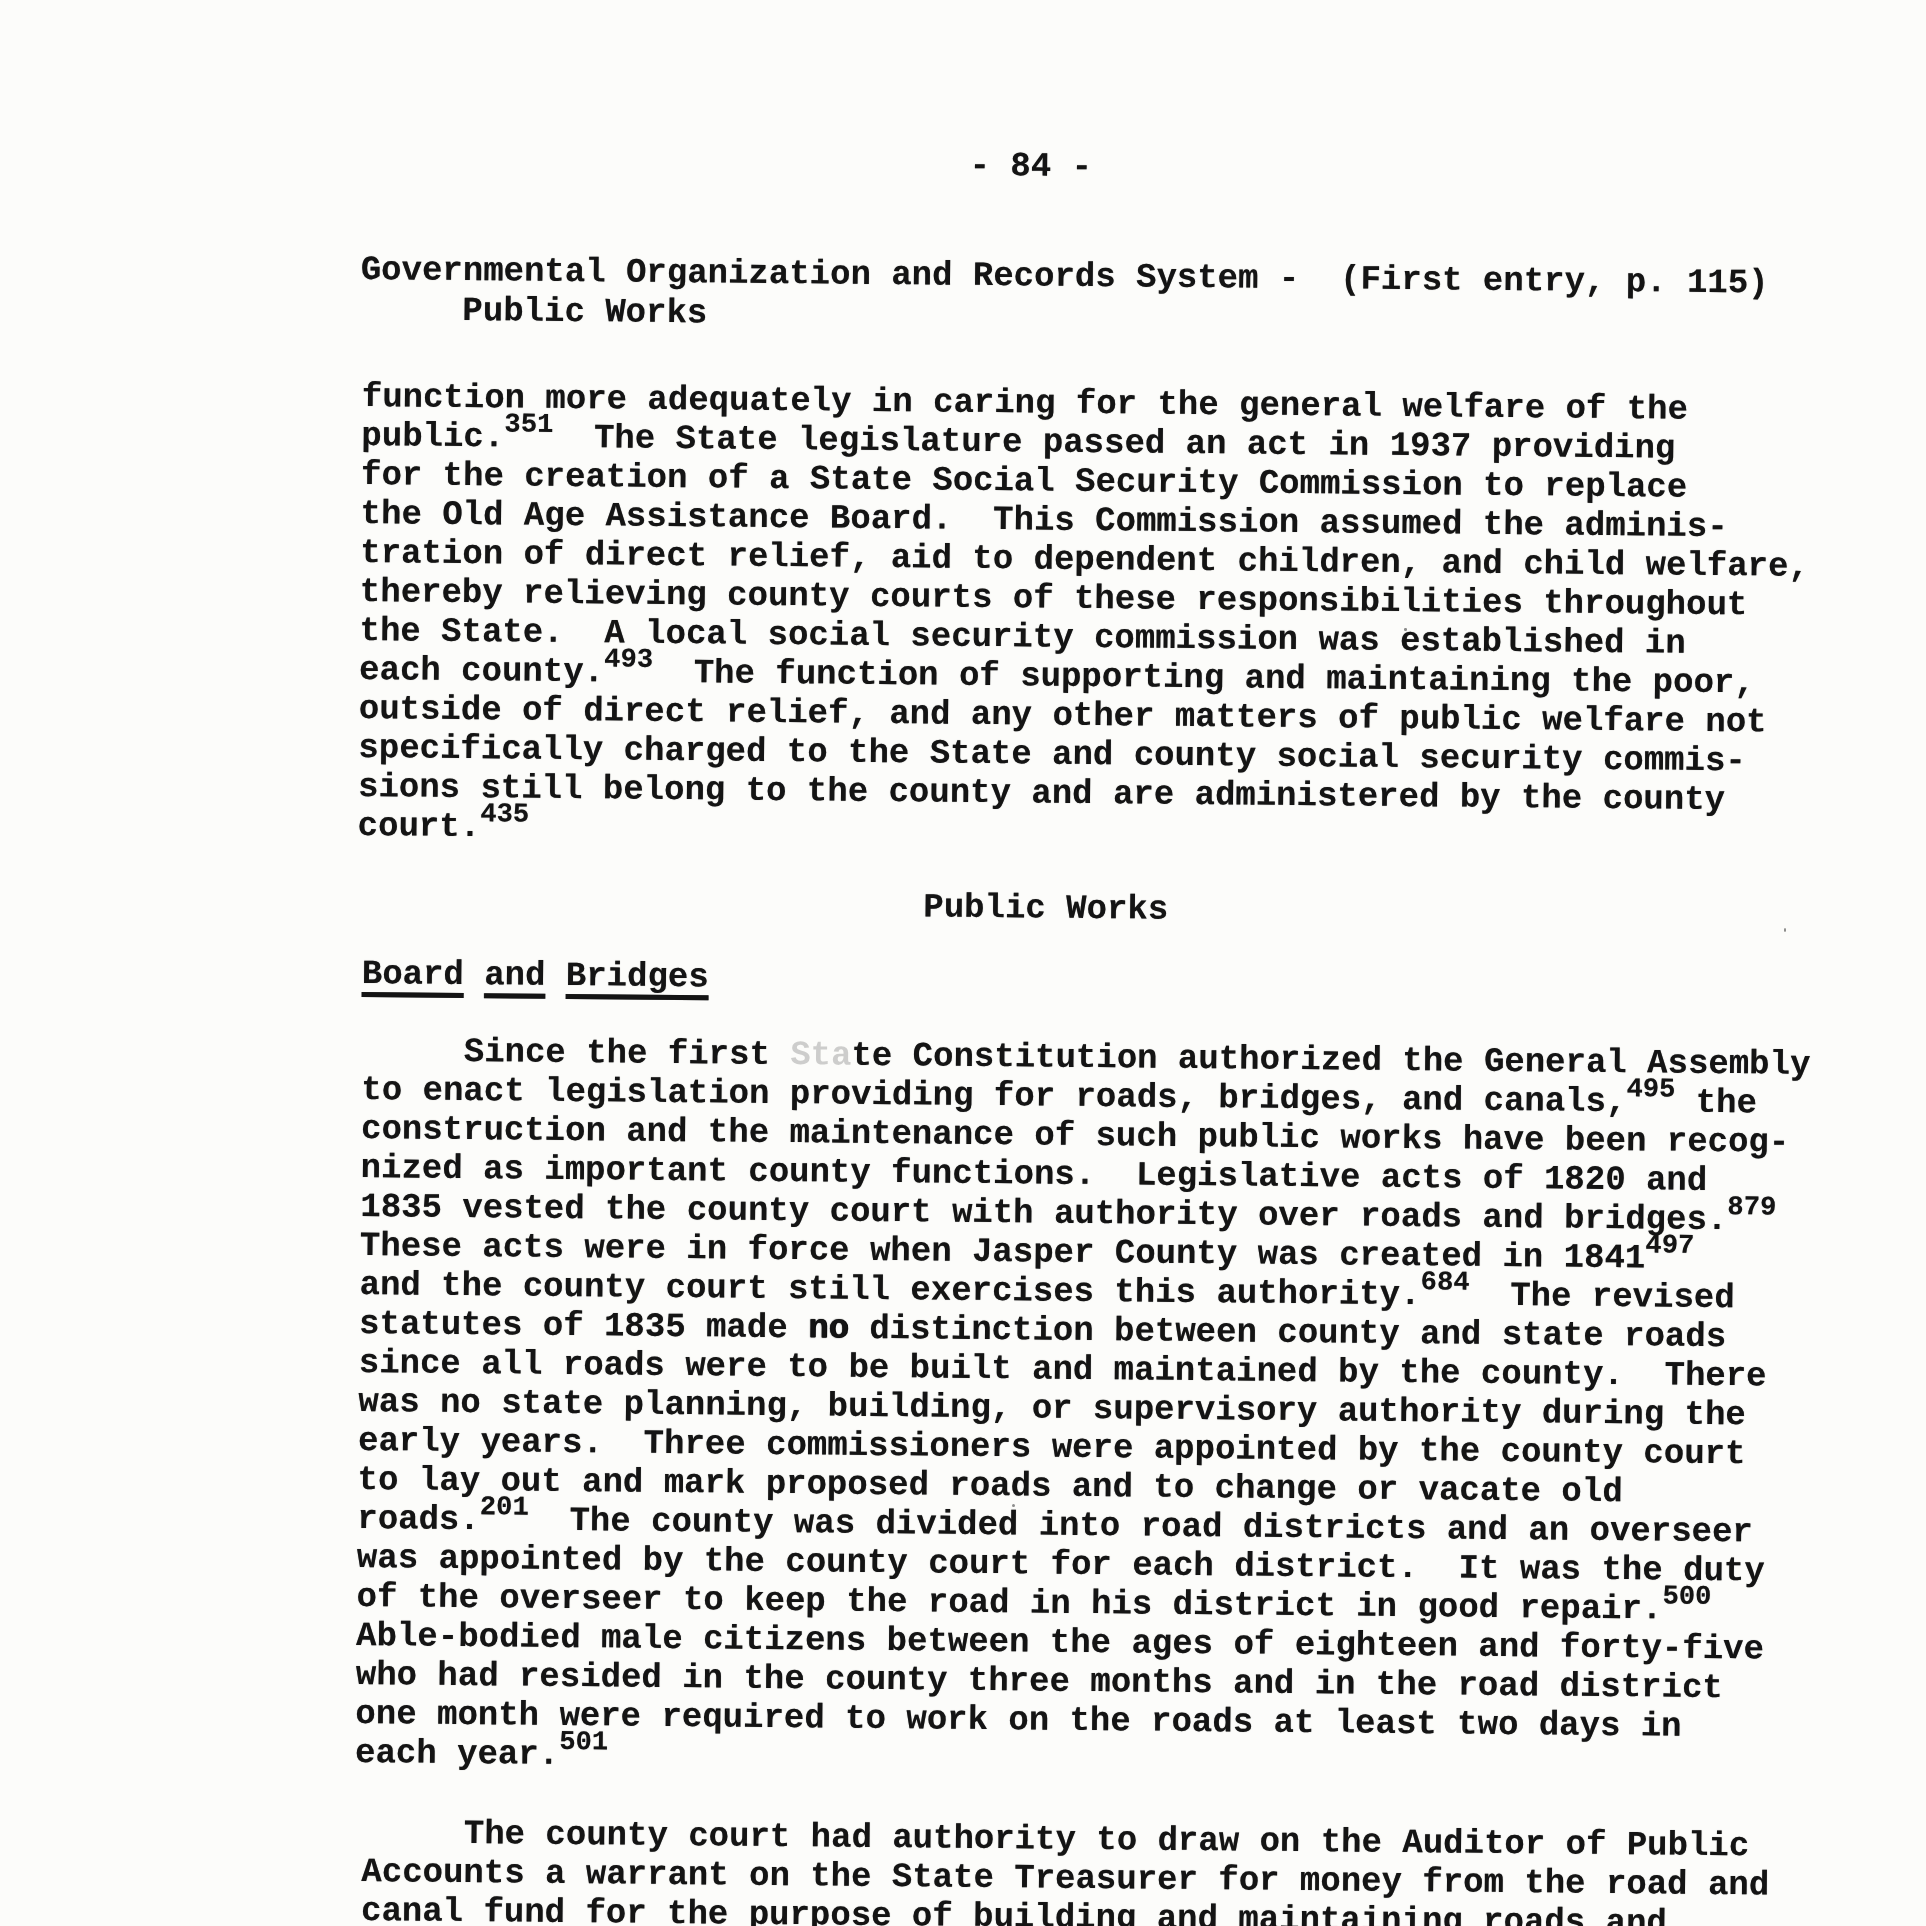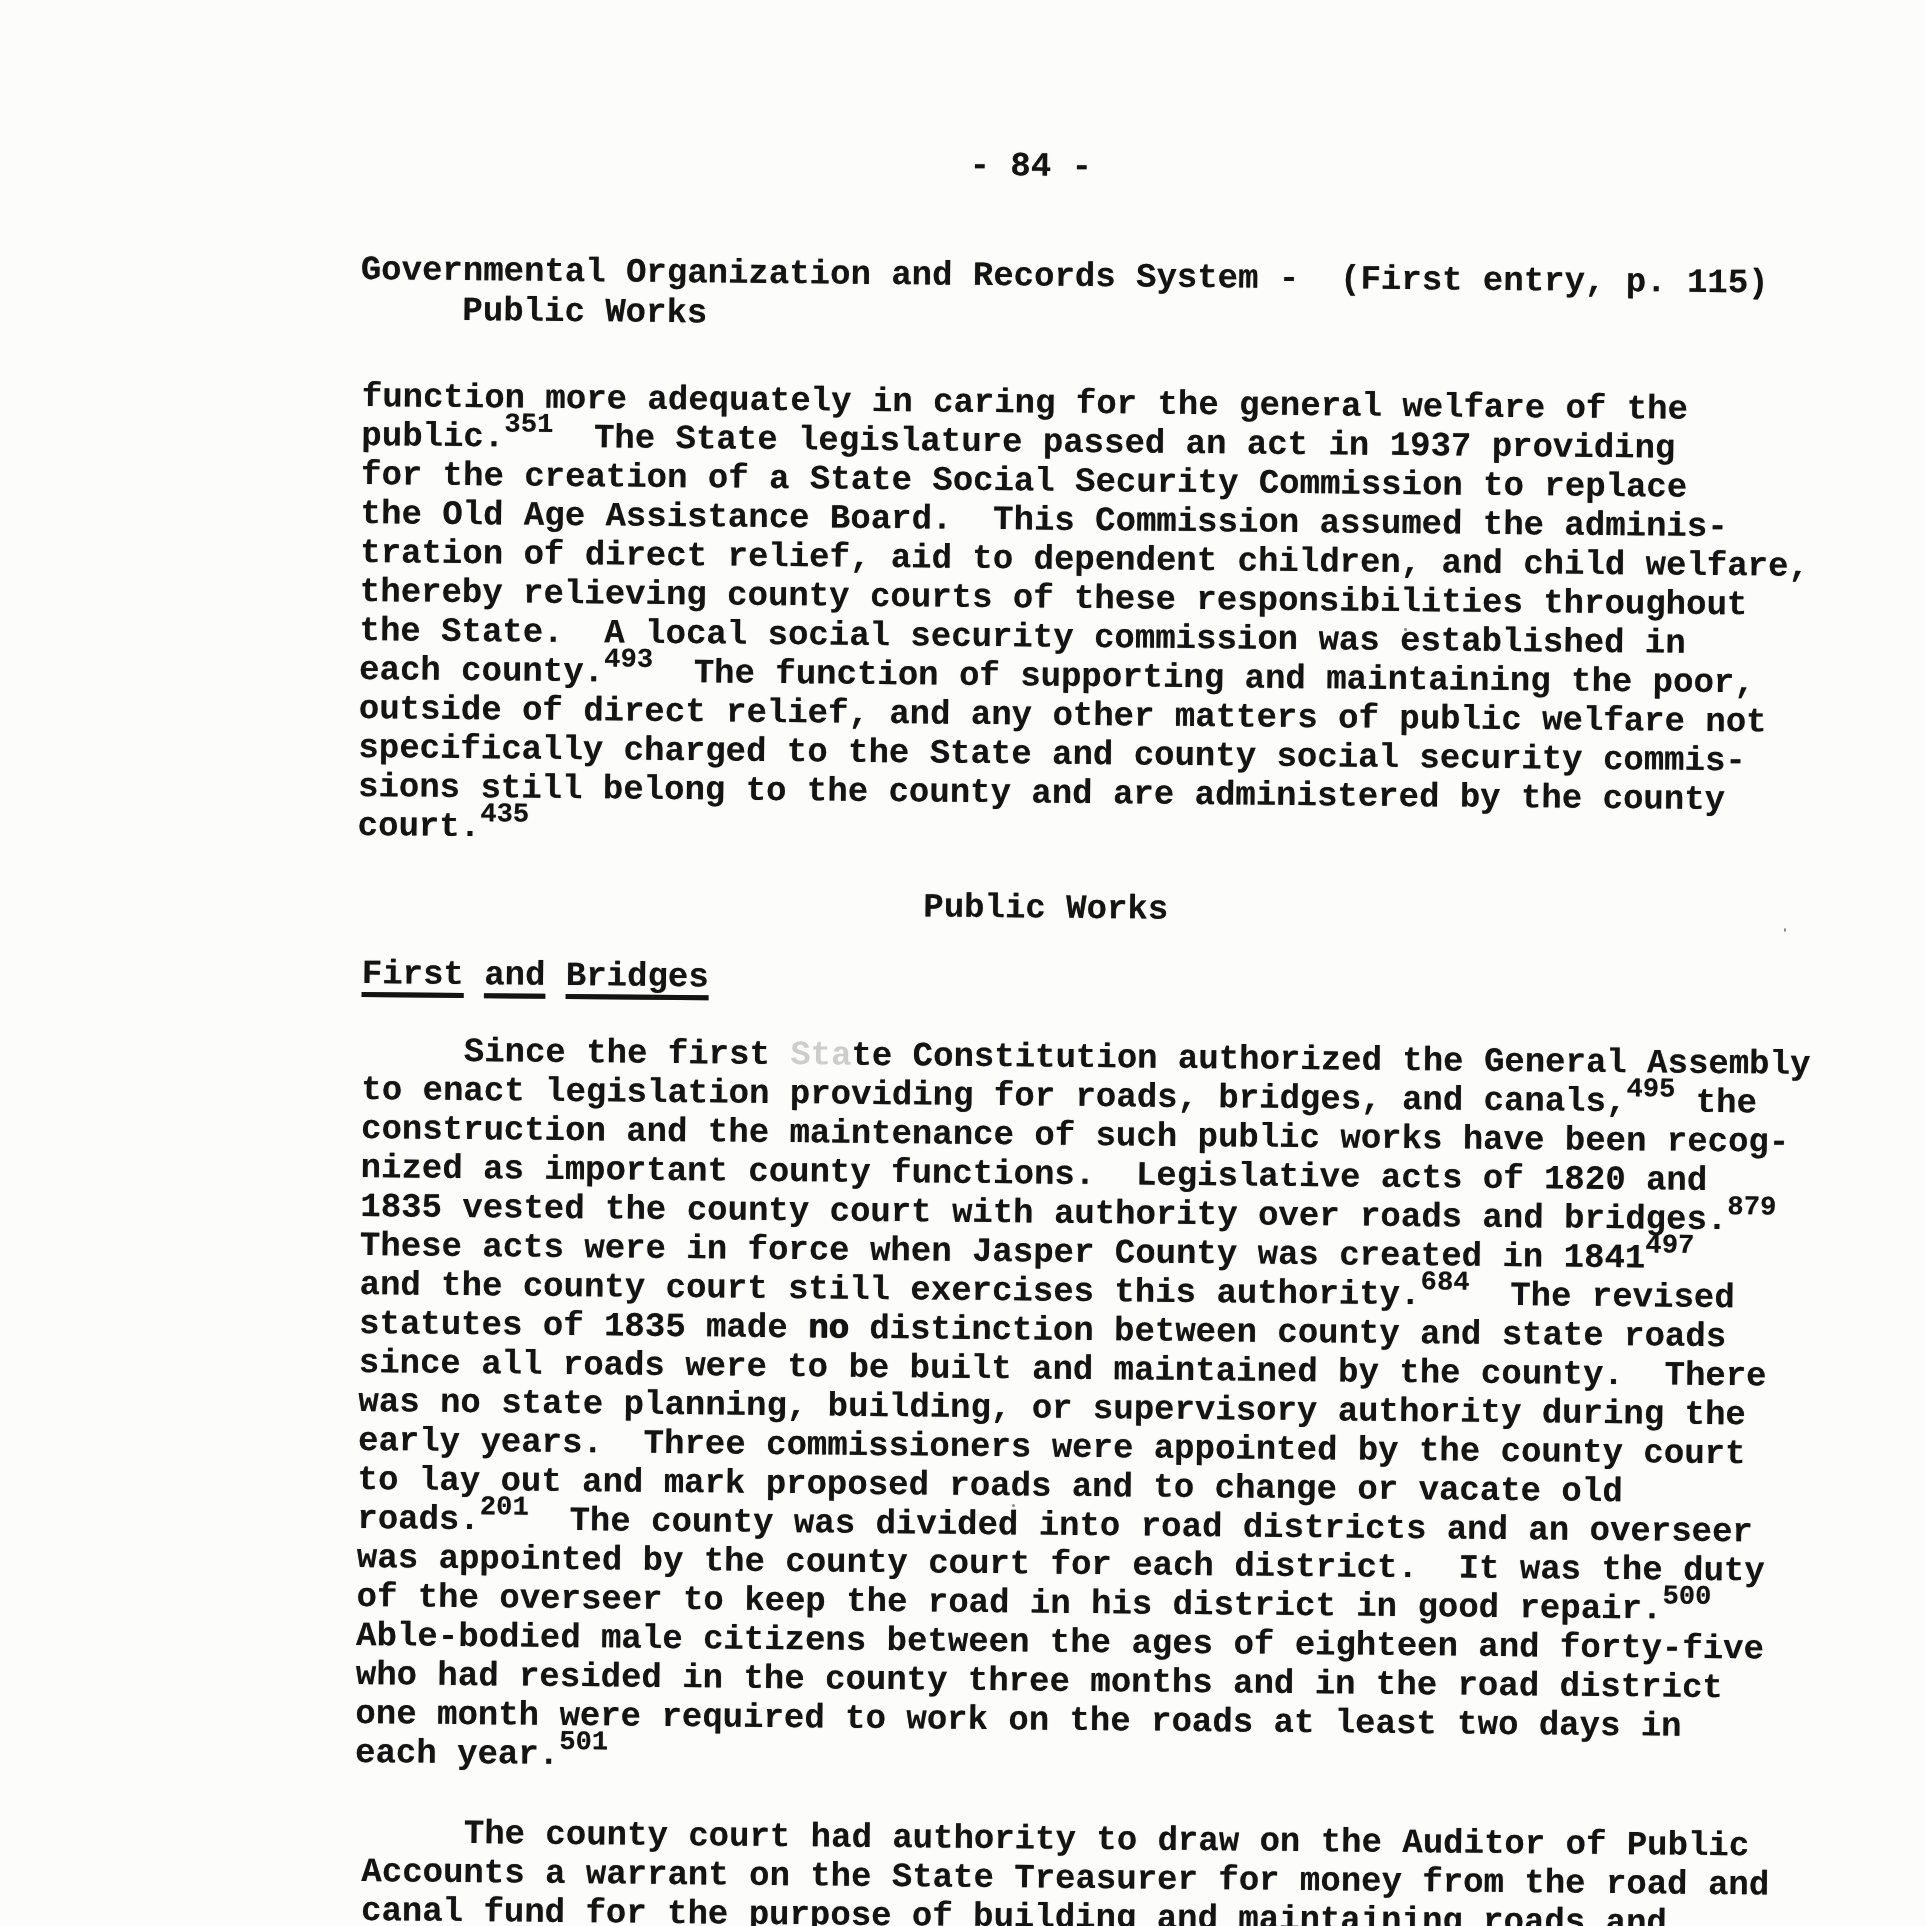--- a/index.html
+++ b/index.html
@@ -57,21 +57,21 @@
 thereby relieving county courts of these responsibilities throughout
 the State.  A local social security commission was established in
 each county.</span><sup class="fn-ref">493</sup><span>  The function of supporting and maintaining the poor,
 outside of direct relief, and any other matters of public welfare not
 specifically charged to the State and county social security commis-
 sions still belong to the county and are administered by the county
 court.</span><sup class="fn-ref">435</sup></div>
 
   <div class="txt center" style="left:362px; top:883px; width:1368px;">Public Works</div>
 
-  <div class="txt ws-normal" style="left:362px; top:955px;"><span class="hw">First</span> <span class="hw">and</span> <span class="hw">Bridges</span></div>
+  <div class="txt ws-normal" style="left:362px; top:955px;"><span class="hw">Board</span> <span class="hw">and</span> <span class="hw">Bridges</span></div>
 
   <div class="txt" style="left:362px; top:1032px;"><span>     Since the first </span><span class="faded">Sta</span><span>te Constitution authorized the General Assembly
 to enact legislation providing for roads, bridges, and canals,</span><sup class="fn-ref">495</sup><span> the
 construction and the maintenance of such public works have been recog-
 nized as important county functions.  Legislative acts of 1820 and
 1835 vested the county court with authority over roads and bridges.</span><sup class="fn-ref">879</sup><span>
 These acts were in force when Jasper County was created in 1841</span><sup class="fn-ref">497</sup><span>
 and the county court still exercises this authority.</span><sup class="fn-ref">684</sup><span>  The revised
 statutes of 1835 made </span><span class="bold-strike">no</span><span> distinction between county and state roads
 since all roads were to be built and maintained by the county.  There

